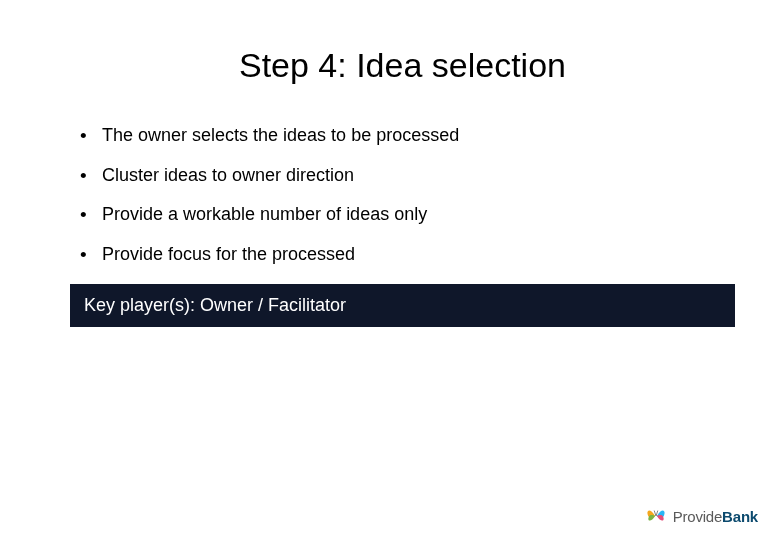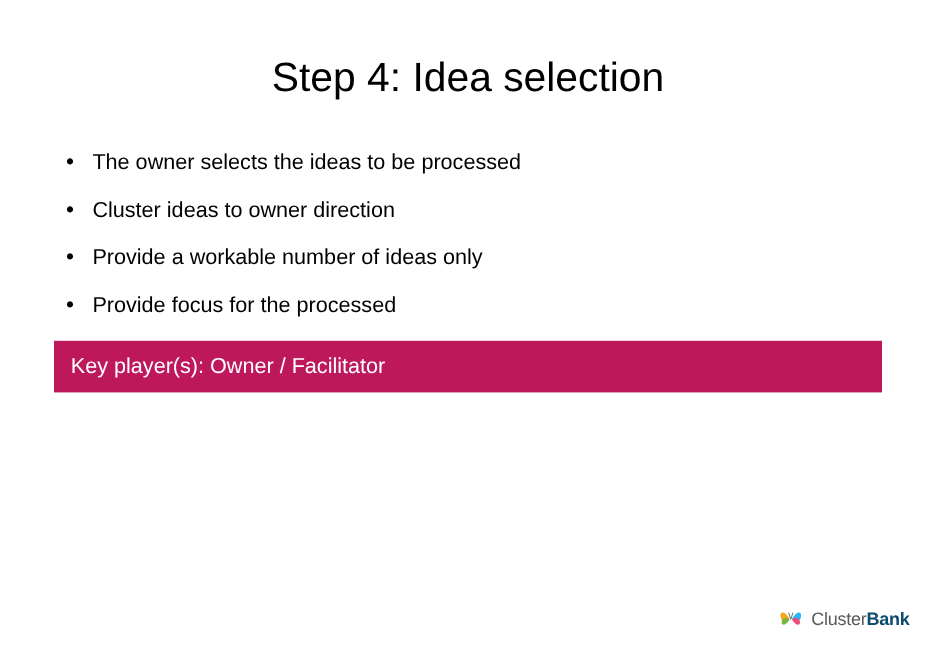--- a/index.html
+++ b/index.html
@@ -1,22 +1,22 @@
 <!DOCTYPE html>
 <html><head>
 <meta charset="utf-8">
 <style>
   * { margin: 0; padding: 0; box-sizing: border-box; }
   html, body { width: 780px; height: 540px; background: #fff; font-family: Arial, Helvetica, sans-serif; color: #000; }
-  .slide { position: relative; width: 780px; height: 540px; padding: 46px 45px 0 45px; }
+  .slide { position: relative; width: 780px; height: 540px; padding: 46px 45px 0 70px; }
   .title { font-size: 34px; font-weight: 400; text-align: center; margin-bottom: 38px; }
   .bullets { list-style: none; padding-left: 10px; }
   .bullets li { font-size: 18px; line-height: 1.35; margin-bottom: 14px; display: flex; align-items: flex-start; }
   .bullets li::before { content: "•"; display: inline-block; width: 22px; flex: 0 0 22px; font-size: 19px; }
-  .key-box { background: #be185d; color: #fff; font-size: 18px; padding: 11px 14px; margin-top: 16px; }
+  .key-box { background: #0f172a; color: #fff; font-size: 18px; padding: 11px 14px; margin-top: 16px; }
   .footer { position: absolute; bottom: 14px; right: 22px; display: flex; align-items: center; gap: 6px; }
   .logo-icon { width: 22px; height: 20px; }
   .logo-text { font-size: 15px; color: #5a5a5a; font-weight: 400; letter-spacing: -0.2px; }
   .logo-text .bold { font-weight: 700; color: #0c4a6e; }
 </style>
 </head>
 <body>
 
 <div class="slide">
 
@@ -45,16 +45,16 @@
     <span class="logo-icon">
       <svg viewBox="0 0 24 22" width="22" height="20">
         <path d="M11 11 C 6 2, 1 4, 3 10 C 4 14, 9 13, 11 11 Z" fill="#f4a71d"></path>
         <path d="M11 11 C 7 18, 2 17, 4 12 C 5 9, 9 10, 11 11 Z" fill="#7cb342"></path>
         <path d="M13 11 C 18 2, 23 4, 21 10 C 20 14, 15 13, 13 11 Z" fill="#29b6f6"></path>
         <path d="M13 11 C 17 18, 22 17, 20 12 C 19 9, 15 10, 13 11 Z" fill="#e54e7a"></path>
         <line x1="12" y1="11" x2="10" y2="5" stroke="#555" stroke-width="0.8"></line>
         <line x1="12" y1="11" x2="14" y2="5" stroke="#555" stroke-width="0.8"></line>
       </svg>
     </span>
-    <span class="logo-text"><span>Cluster</span><span class="bold">Bank</span></span>
+    <span class="logo-text"><span>Provide</span><span class="bold">Bank</span></span>
   </div>
 
 </div>
 
 </body></html>

